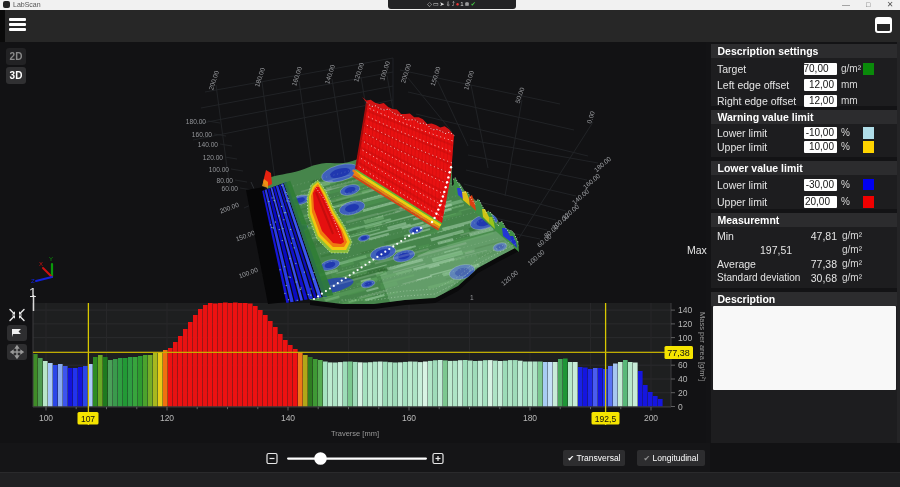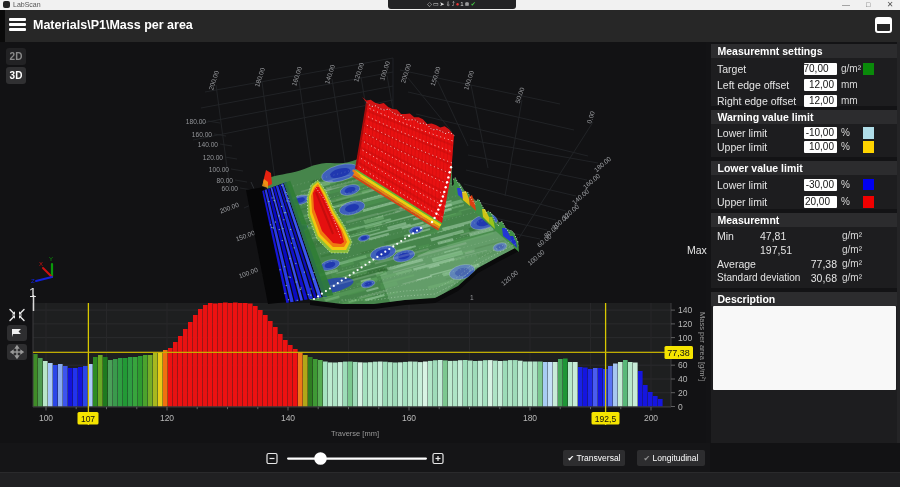--- a/index.html
+++ b/index.html
@@ -14,21 +14,20 @@
  <div class="abs" style="left:840px;top:0;width:12px;text-align:center;font-size:8px;color:#555;line-height:9px">—</div>
  <div class="abs" style="left:862px;top:0;width:12px;text-align:center;font-size:7px;color:#555;line-height:9px">□</div>
  <div class="abs" style="left:884px;top:0;width:12px;text-align:center;font-size:8px;color:#555;line-height:9px">✕</div>
 </div>
 
 <div class="abs" style="left:0;top:10px;width:900px;height:32px;background:#272727">
  <div class="abs" style="left:0;top:0;width:5px;height:32px;background:#0a0a0a"></div>
  <div class="abs" style="left:9px;top:8px;width:17px;height:2.6px;background:#fff;border-radius:1px"></div>
  <div class="abs" style="left:9px;top:13px;width:17px;height:2.6px;background:#fff;border-radius:1px"></div>
  <div class="abs" style="left:9px;top:18px;width:17px;height:2.6px;background:#fff;border-radius:1px"></div>
- <div class="abs" style="left:33px;top:0;height:32px;line-height:31px;font-size:12.5px;font-weight:bold;color:#fff">Materials\P1\Mass per area</div>
  <div class="abs" style="left:875px;top:7px;width:17px;height:16px;border:2px solid #fff;border-radius:3px;background:transparent">
    <div class="abs" style="left:0;top:0;width:13px;height:5px;background:#fff"></div>
  </div>
 </div>
 <svg width="710" height="403" viewBox="0 42 710 403" style="position:absolute;left:0;top:42px" font-family="Liberation Sans, sans-serif">
     <rect x="33" y="303" width="638" height="104" fill="#1e1f20"></rect>
     <line x1="33" y1="406.5" x2="671" y2="406.5" stroke="#2b2b2d" stroke-width="1"></line>
     <line x1="33" y1="392.7" x2="671" y2="392.7" stroke="#2b2b2d" stroke-width="1"></line>
     <line x1="33" y1="379.0" x2="671" y2="379.0" stroke="#2b2b2d" stroke-width="1"></line>
     <line x1="33" y1="365.2" x2="671" y2="365.2" stroke="#2b2b2d" stroke-width="1"></line>
@@ -807,21 +806,21 @@
 <div class="abs" style="left:563px;top:450px;width:62px;height:16px;background:#2d2d2f;border-radius:2px;color:#fff;font-size:8.5px;line-height:16px;text-align:center"><span style="font-size:8px">✔</span> Transversal</div>
 <div class="abs" style="left:637px;top:450px;width:68px;height:16px;background:#2d2d2f;border-radius:2px;color:#fff;font-size:8.5px;line-height:16px;text-align:center"><span style="font-size:8px;color:#909090">✔</span> Longitudinal</div>
 <div class="abs" style="left:0;top:472px;width:900px;height:15px;background:#202022;border-top:1px solid #2a2a2c"></div>
 <div class="abs" style="left:706px;top:42px;width:194px;height:401px;background:#131315"></div>
 <div class="abs" style="left:711px;top:44px;width:189px;height:62px;background:#1d1d1f"></div>
 <div class="abs" style="left:711px;top:110px;width:189px;height:47px;background:#1d1d1f"></div>
 <div class="abs" style="left:711px;top:161px;width:189px;height:48px;background:#1d1d1f"></div>
 <div class="abs" style="left:711px;top:213px;width:189px;height:75px;background:#1d1d1f"></div>
 <div class="abs" style="left:711px;top:292px;width:189px;height:151px;background:#1d1d1f"></div>
 <div class="abs" style="left:897px;top:42px;width:3px;height:401px;background:#242426"></div>
-<div class="abs" style="left:711px;top:44px;width:186px;height:14px;background:#2c2c2e;color:#fff;font-size:10.5px;font-weight:bold;line-height:14px;padding-left:6.5px">Measuremnt settings</div>
+<div class="abs" style="left:711px;top:44px;width:186px;height:14px;background:#2c2c2e;color:#fff;font-size:10.5px;font-weight:bold;line-height:14px;padding-left:6.5px">Description settings</div>
 <div class="abs" style="left:717px;top:62px;height:14px;line-height:14px;color:#e4e4e4;font-size:10.5px">Target</div>
 <div class="abs" style="left:803.5px;top:63px;width:33.5px;height:12px;background:#fff;border-radius:1px;color:#111;font-size:10px;line-height:12px;text-align:right;padding-right:12px">70,00</div>
 <div class="abs" style="left:841px;top:62px;height:14px;line-height:14px;color:#d8d8d8;font-size:10px">g/m²</div>
 <div class="abs" style="left:862.5px;top:63.25px;width:11.5px;height:11.5px;background:#0a8a0a"></div>
 <div class="abs" style="left:717px;top:78px;height:14px;line-height:14px;color:#e4e4e4;font-size:10.5px">Left edge offset</div>
 <div class="abs" style="left:803.5px;top:79px;width:33.5px;height:12px;background:#fff;border-radius:1px;color:#111;font-size:10px;line-height:12px;text-align:right;padding-right:3px">12,00</div>
 <div class="abs" style="left:841px;top:78px;height:14px;line-height:14px;color:#d8d8d8;font-size:10px">mm</div>
 <div class="abs" style="left:717px;top:94px;height:14px;line-height:14px;color:#e4e4e4;font-size:10.5px">Right edge offset</div>
 <div class="abs" style="left:803.5px;top:95px;width:33.5px;height:12px;background:#fff;border-radius:1px;color:#111;font-size:10px;line-height:12px;text-align:right;padding-right:3px">12,00</div>
 <div class="abs" style="left:841px;top:94px;height:14px;line-height:14px;color:#d8d8d8;font-size:10px">mm</div>
@@ -838,21 +837,21 @@
 <div class="abs" style="left:717px;top:177.5px;height:14px;line-height:14px;color:#e4e4e4;font-size:10.5px">Lower limit</div>
 <div class="abs" style="left:803.5px;top:178.5px;width:33.5px;height:12px;background:#fff;border-radius:1px;color:#111;font-size:10px;line-height:12px;text-align:right;padding-right:3px">-30,00</div>
 <div class="abs" style="left:841px;top:177.5px;height:14px;line-height:14px;color:#d8d8d8;font-size:10px">%</div>
 <div class="abs" style="left:862.5px;top:178.75px;width:11.5px;height:11.5px;background:#0000f0"></div>
 <div class="abs" style="left:717px;top:195px;height:14px;line-height:14px;color:#e4e4e4;font-size:10.5px">Upper limit</div>
 <div class="abs" style="left:803.5px;top:196px;width:33.5px;height:12px;background:#fff;border-radius:1px;color:#111;font-size:10px;line-height:12px;text-align:right;padding-right:7px">20,00</div>
 <div class="abs" style="left:841px;top:195px;height:14px;line-height:14px;color:#d8d8d8;font-size:10px">%</div>
 <div class="abs" style="left:862.5px;top:196.25px;width:11.5px;height:11.5px;background:#f00000"></div>
 <div class="abs" style="left:711px;top:213px;width:186px;height:14px;background:#2c2c2e;color:#fff;font-size:10.5px;font-weight:bold;line-height:14px;padding-left:6.5px">Measuremnt</div>
 <div class="abs" style="left:717px;top:229px;height:14px;line-height:14px;color:#e4e4e4;font-size:10.5px">Min</div>
-<div class="abs" style="left:760px;top:229px;width:77px;height:14px;line-height:14px;color:#e4e4e4;font-size:10.5px;text-align:left">47,81</div>
+<div class="abs" style="left:760px;top:229px;width:77px;height:14px;line-height:14px;color:#e4e4e4;font-size:10.5px;text-align:right">47,81</div>
 <div class="abs" style="left:842px;top:229px;height:14px;line-height:14px;color:#d8d8d8;font-size:10px">g/m²</div>
 <div class="abs" style="left:687px;top:243px;height:14px;line-height:14px;color:#e4e4e4;font-size:10.5px">Max</div>
 <div class="abs" style="left:760px;top:243px;width:77px;height:14px;line-height:14px;color:#e4e4e4;font-size:10.5px;text-align:left">197,51</div>
 <div class="abs" style="left:842px;top:243px;height:14px;line-height:14px;color:#d8d8d8;font-size:10px">g/m²</div>
 <div class="abs" style="left:717px;top:256.5px;height:14px;line-height:14px;color:#e4e4e4;font-size:10.5px">Average</div>
 <div class="abs" style="left:760px;top:256.5px;width:77px;height:14px;line-height:14px;color:#e4e4e4;font-size:10.5px;text-align:right">77,38</div>
 <div class="abs" style="left:842px;top:256.5px;height:14px;line-height:14px;color:#d8d8d8;font-size:10px">g/m²</div>
 <div class="abs" style="left:717px;top:271px;height:14px;line-height:14px;color:#e4e4e4;font-size:10px">Standard deviation</div>
 <div class="abs" style="left:760px;top:271px;width:77px;height:14px;line-height:14px;color:#e4e4e4;font-size:10.5px;text-align:right">30,68</div>
 <div class="abs" style="left:842px;top:271px;height:14px;line-height:14px;color:#d8d8d8;font-size:10px">g/m²</div>

